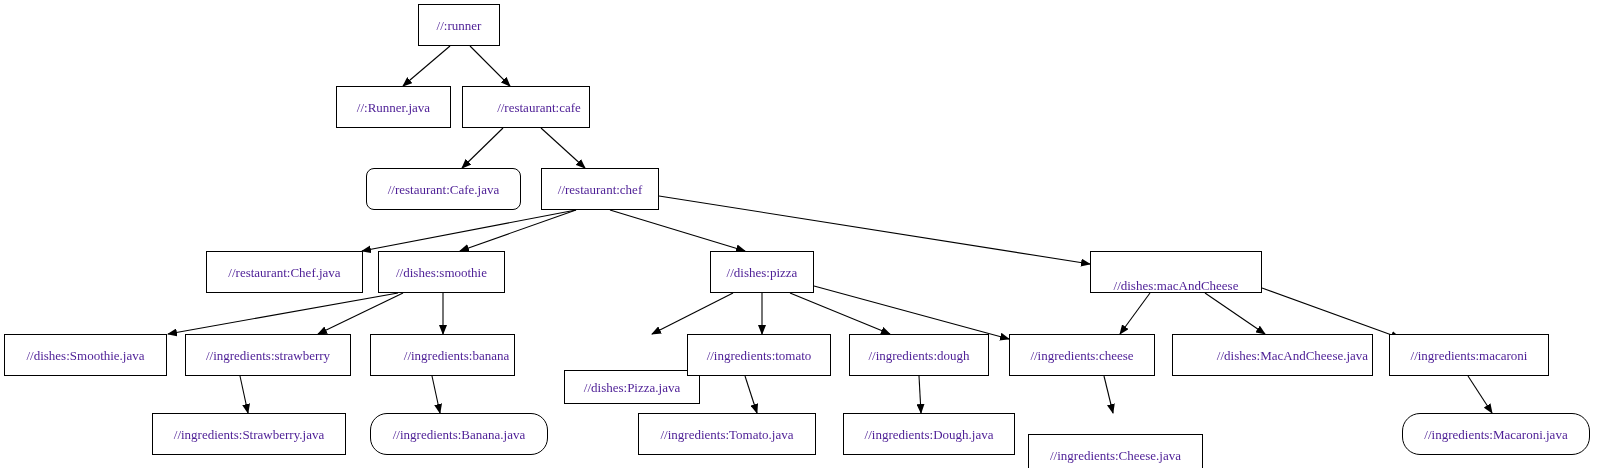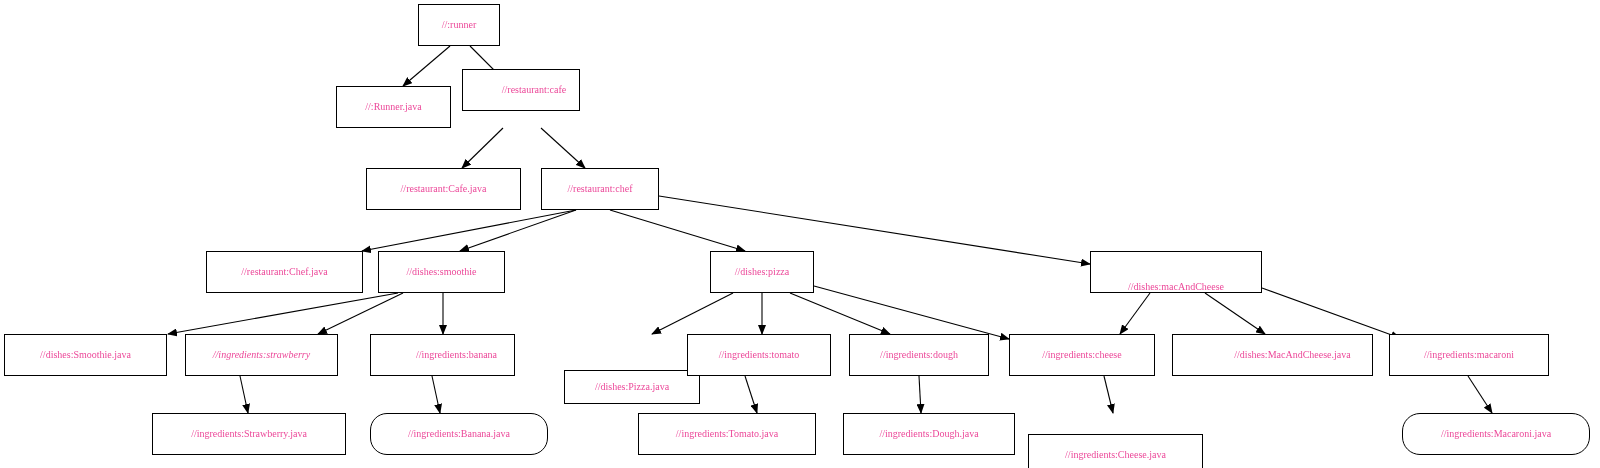--- a/index.html
+++ b/index.html
@@ -27,23 +27,23 @@
     position: absolute;
     box-sizing: border-box;
     border: 1px solid #000000;
     background: #ffffff;
     display: flex;
     align-items: center;
     justify-content: center;
     white-space: nowrap;
   }
   .graph-node .node-label {
-    font-size: 10px;
+    font-size: 13px;
     line-height: 1;
-    color: #ec4899;
+    color: #4c1d95;
     letter-spacing: 0px;
   }
 </style>
 </head>
 <body>
 
 <div id="graph-canvas">
   <svg id="edge-layer" width="1600" height="468" viewBox="0 0 1600 468">
     <defs>
       <marker id="arrowhead" markerWidth="10" markerHeight="8" refX="9" refY="4" orient="auto" markerUnits="userSpaceOnUse">
@@ -77,45 +77,45 @@
         <line x1="1468" y1="376" x2="1492" y2="413" stroke="#000000" stroke-width="1.1" marker-end="url(#arrowhead)"></line>
       </g>
   </svg>
   <div id="node-group">
       <div class="graph-node" style="left: 418px; top: 4px; width: 82px; height: 42px; border-color: rgb(0, 0, 0); background: rgb(255, 255, 255);">
         <span class="node-label">//:runner</span>
       </div>
       <div class="graph-node" style="left: 336px; top: 86px; width: 115px; height: 42px; border-color: rgb(0, 0, 0); background: rgb(255, 255, 255);">
         <span class="node-label">//:Runner.java</span>
       </div>
-      <div class="graph-node" style="left: 462px; top: 69px; width: 118px; height: 42px; border-color: rgb(0, 0, 0); background: rgb(255, 255, 255); padding-left: 26px;">
+      <div class="graph-node" style="left: 462px; top: 86px; width: 128px; height: 42px; border-color: rgb(0, 0, 0); background: rgb(255, 255, 255); padding-left: 26px;">
         <span class="node-label">//restaurant:cafe</span>
       </div>
-      <div class="graph-node" style="left: 366px; top: 168px; width: 155px; height: 42px; border-color: rgb(0, 0, 0); background: rgb(255, 255, 255);">
+      <div class="graph-node" style="left: 366px; top: 168px; width: 155px; height: 42px; border-color: rgb(0, 0, 0); background: rgb(255, 255, 255); border-radius: 8px;">
         <span class="node-label">//restaurant:Cafe.java</span>
       </div>
       <div class="graph-node" style="left: 541px; top: 168px; width: 118px; height: 42px; border-color: rgb(0, 0, 0); background: rgb(255, 255, 255);">
         <span class="node-label">//restaurant:chef</span>
       </div>
       <div class="graph-node" style="left: 206px; top: 251px; width: 157px; height: 42px; border-color: rgb(0, 0, 0); background: rgb(255, 255, 255);">
         <span class="node-label">//restaurant:Chef.java</span>
       </div>
       <div class="graph-node" style="left: 378px; top: 251px; width: 127px; height: 42px; border-color: rgb(0, 0, 0); background: rgb(255, 255, 255);">
         <span class="node-label">//dishes:smoothie</span>
       </div>
       <div class="graph-node" style="left: 710px; top: 251px; width: 104px; height: 42px; border-color: rgb(0, 0, 0); background: rgb(255, 255, 255);">
         <span class="node-label">//dishes:pizza</span>
       </div>
       <div class="graph-node" style="left: 1090px; top: 251px; width: 172px; height: 42px; border-color: rgb(0, 0, 0); background: rgb(255, 255, 255); align-items: flex-end;">
         <span class="node-label">//dishes:macAndCheese</span>
       </div>
       <div class="graph-node" style="left: 4px; top: 334px; width: 163px; height: 42px; border-color: rgb(0, 0, 0); background: rgb(255, 255, 255);">
         <span class="node-label">//dishes:Smoothie.java</span>
       </div>
-      <div class="graph-node" style="left: 185px; top: 334px; width: 153px; height: 42px; border-color: rgb(0, 0, 0); background: rgb(255, 255, 255); font-style: italic;">
+      <div class="graph-node" style="left: 185px; top: 334px; width: 166px; height: 42px; border-color: rgb(0, 0, 0); background: rgb(255, 255, 255);">
         <span class="node-label">//ingredients:strawberry</span>
       </div>
       <div class="graph-node" style="left: 370px; top: 334px; width: 145px; height: 42px; border-color: rgb(0, 0, 0); background: rgb(255, 255, 255); padding-left: 28px;">
         <span class="node-label">//ingredients:banana</span>
       </div>
       <div class="graph-node" style="left: 564px; top: 334px; width: 136px; height: 34px; border-color: rgb(0, 0, 0); background: rgb(255, 255, 255); margin-top: 36px;">
         <span class="node-label">//dishes:Pizza.java</span>
       </div>
       <div class="graph-node" style="left: 687px; top: 334px; width: 144px; height: 42px; border-color: rgb(0, 0, 0); background: rgb(255, 255, 255);">
         <span class="node-label">//ingredients:tomato</span>

